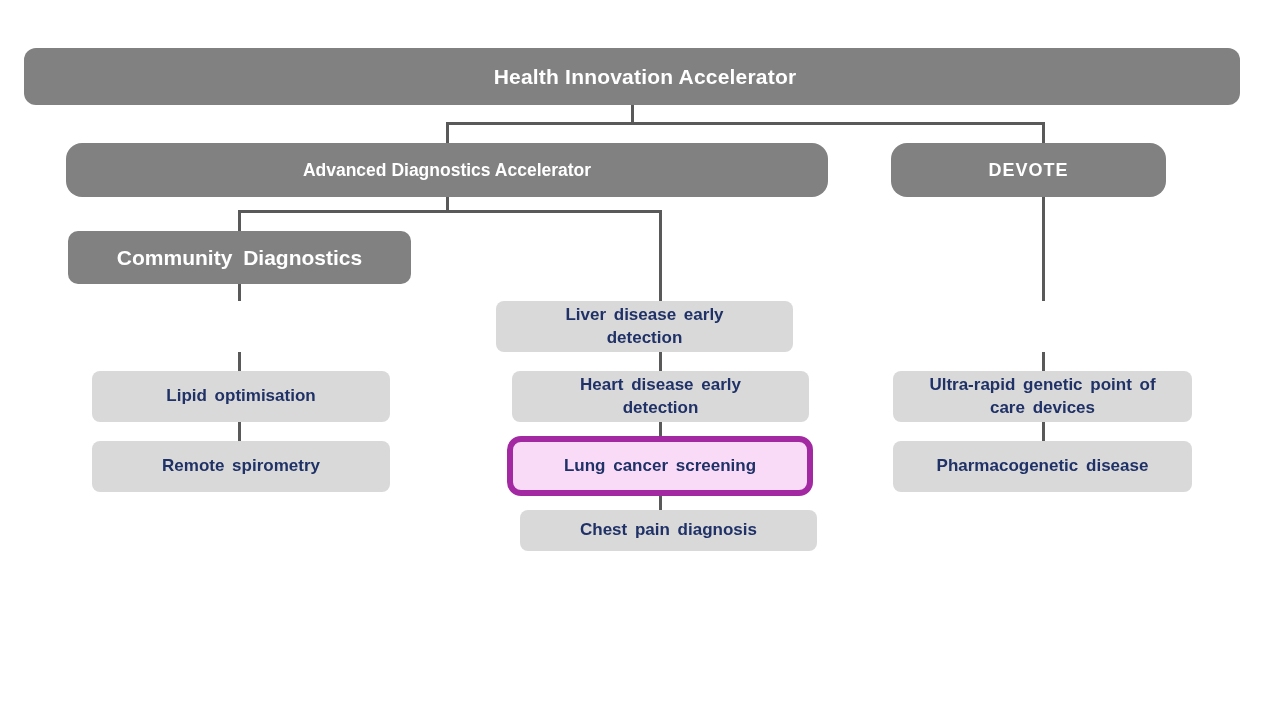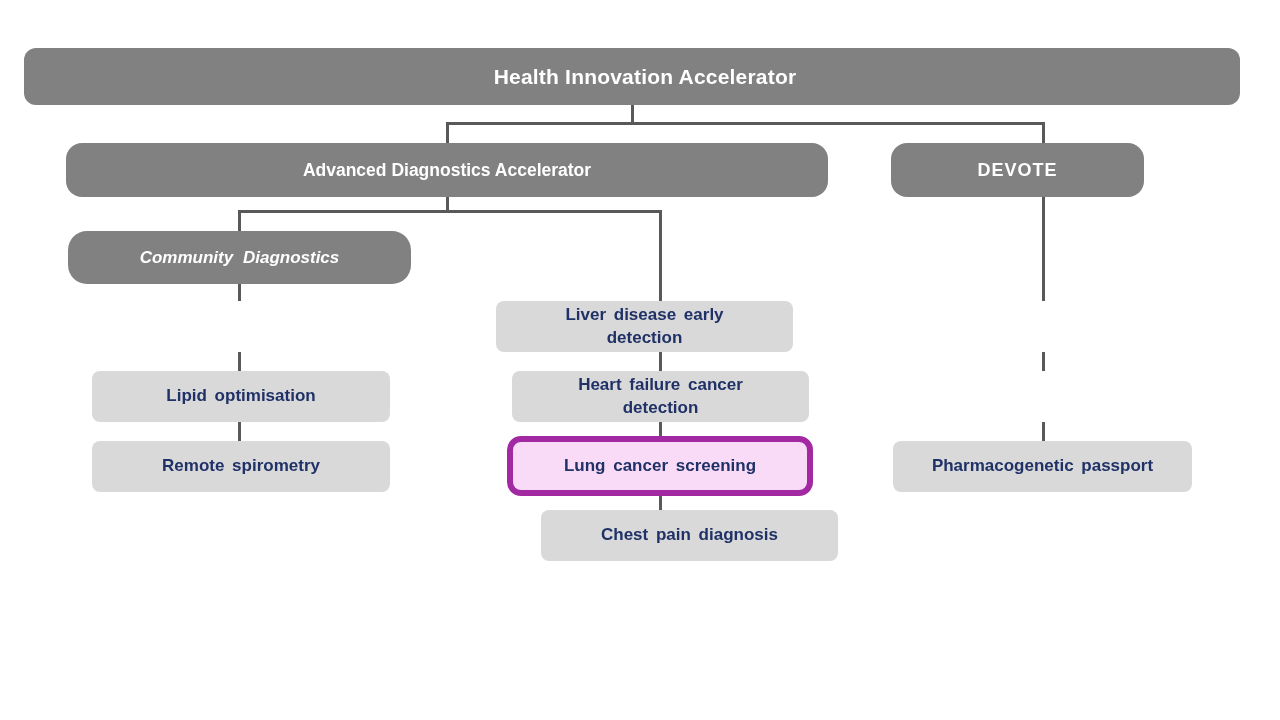--- a/index.html
+++ b/index.html
@@ -21,21 +21,21 @@
   }
   .node {
     background: var(--node-gray, #808080);
     color: var(--header-text, #ffffff);
     border-radius: 12px;
     font-weight: 700;
   }
   .node.root { font-size: 21px; letter-spacing: 0.2px; padding-left: 26px; }
   .node.branch { font-size: 17.5px; font-weight: 600; border-radius: 16px; }
   .node.branch.caps { font-weight: 700; letter-spacing: 1px; font-size: 18px; }
-  .node.sub { font-size: 17px; border-radius: 19px; word-spacing: 5px; font-style: italic; }
+  .node.sub { font-size: 21px; border-radius: 10px; word-spacing: 5px; }
   .leaf {
     background: var(--leaf-gray, #d9d9d9);
     color: var(--leaf-text, #1f3166);
     border-radius: 8px;
     font-weight: 700;
     font-size: 17px;
     word-spacing: 3px;
     line-height: 1.35;
   }
   .leaf span { white-space: pre-line; }
@@ -55,52 +55,56 @@
 
 <div id="stage">
 
   <div class="node root" style="left:24px; top:48px; width:1216px; height:57px">
     <span>Health Innovation Accelerator</span>
   </div>
 
   <div class="node branch" style="left:66px; top:143px; width:762px; height:54px">
     <span>Advanced Diagnostics Accelerator</span>
   </div>
-  <div class="node branch caps" style="left:891px; top:143px; width:253px; height:54px">
+  <div class="node branch caps" style="left:891px; top:143px; width:275px; height:54px">
     <span>DEVOTE</span>
   </div>
 
   <div class="node sub" style="left:68px; top:231px; width:343px; height:53px">
     <span>Community Diagnostics</span>
   </div>
 
   <div class="leaf" style="left:92px; top:441px; width:298px; height:51px">
     <span>Remote spirometry</span>
   </div>
   <div class="leaf" style="left:92px; top:371px; width:298px; height:51px">
     <span>Lipid optimisation</span>
   </div>
 
   <div class="leaf" style="left:496px; top:301px; width:297px; height:51px">
     <span>Liver disease early
 detection</span>
   </div>
   <div class="leaf" style="left:512px; top:371px; width:297px; height:51px">
-    <span>Heart failure cancer
+    <span>Heart disease early
 detection</span>
   </div>
   <div class="leaf highlight" style="left:507px; top:436px; width:306px; height:60px">
     <span>Lung cancer screening</span>
   </div>
-  <div class="leaf" style="left:541px; top:510px; width:297px; height:51px">
+  <div class="leaf" style="left:520px; top:510px; width:297px; height:41px">
     <span>Chest pain diagnosis</span>
   </div>
 
+  <div class="leaf" style="left:893px; top:371px; width:299px; height:51px">
+    <span>Ultra-rapid genetic point of
+care devices</span>
+  </div>
   <div class="leaf" style="left:893px; top:441px; width:299px; height:51px">
-    <span>Pharmacogenetic passport</span>
+    <span>Pharmacogenetic disease</span>
   </div>
 
   <div class="conn" style="left:631px; top:105px; width:3px; height:19px"></div>
   <div class="conn" style="left:446px; top:122px; width:599px; height:3px"></div>
   <div class="conn" style="left:446px; top:122px; width:3px; height:21px"></div>
   <div class="conn" style="left:1042px; top:122px; width:3px; height:21px"></div>
 
   <div class="conn" style="left:446px; top:197px; width:3px; height:16px"></div>
   <div class="conn" style="left:238px; top:210px; width:424px; height:3px"></div>
   <div class="conn" style="left:238px; top:210px; width:3px; height:21px"></div>

